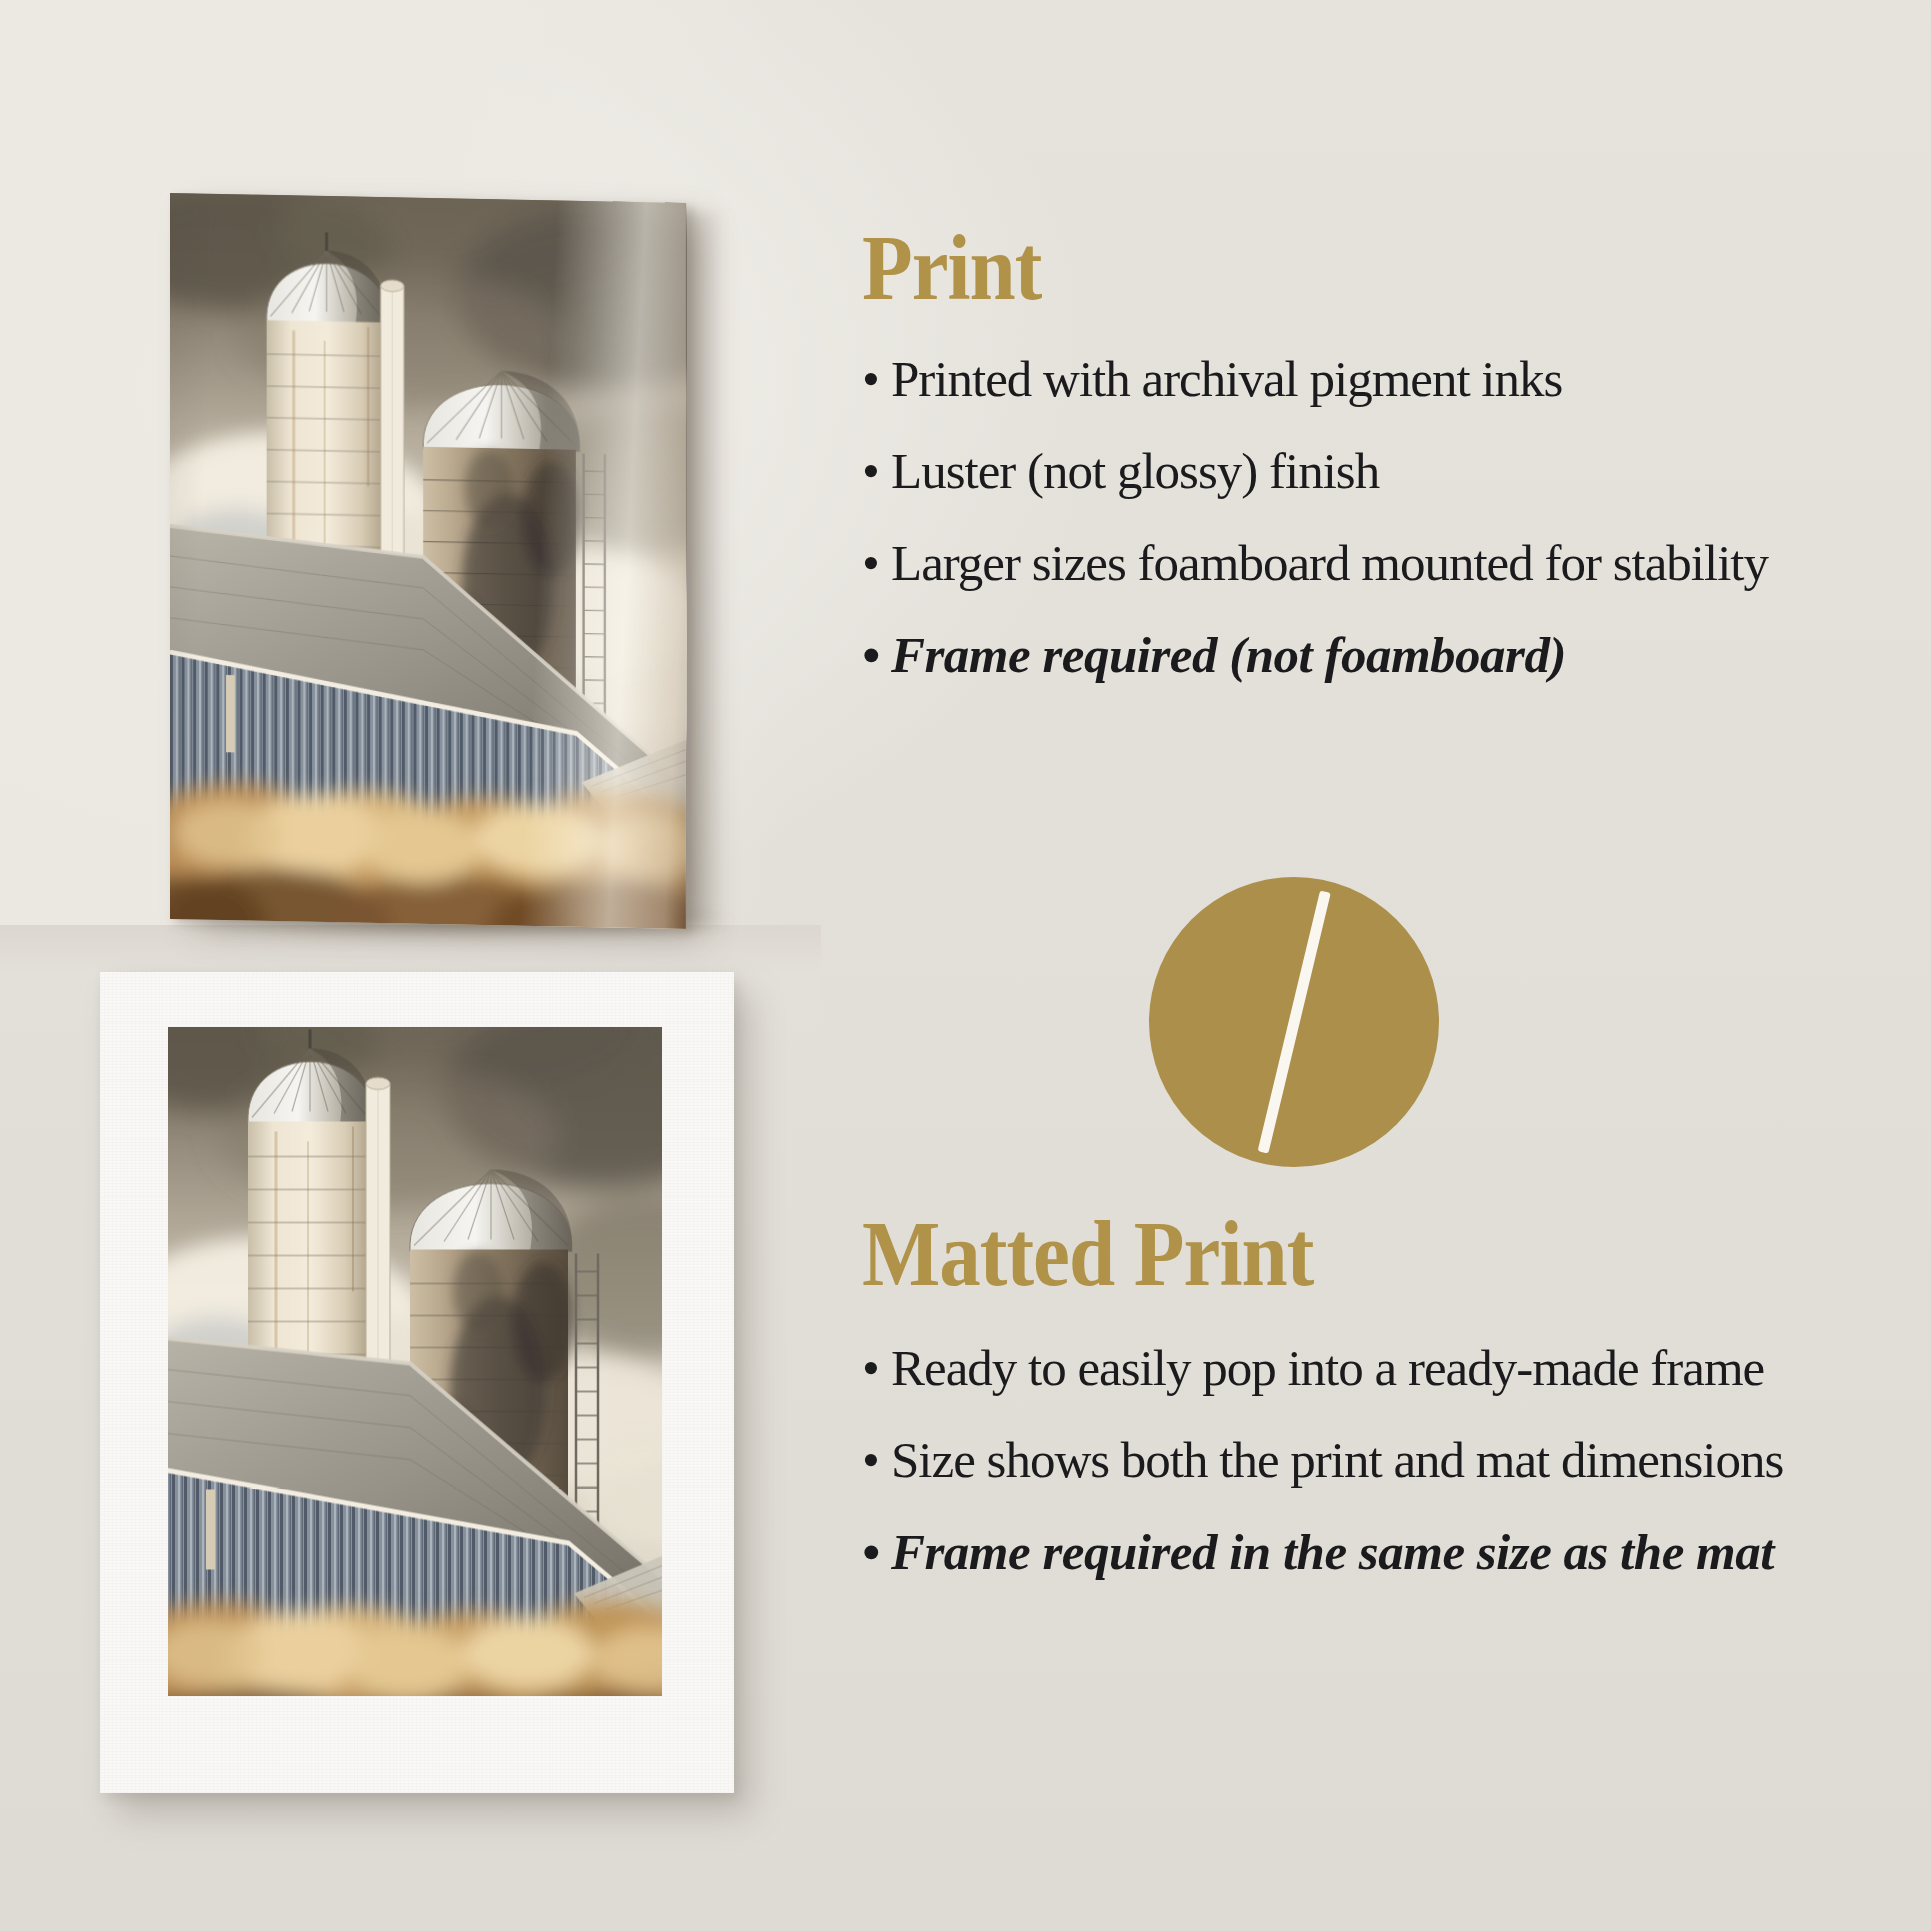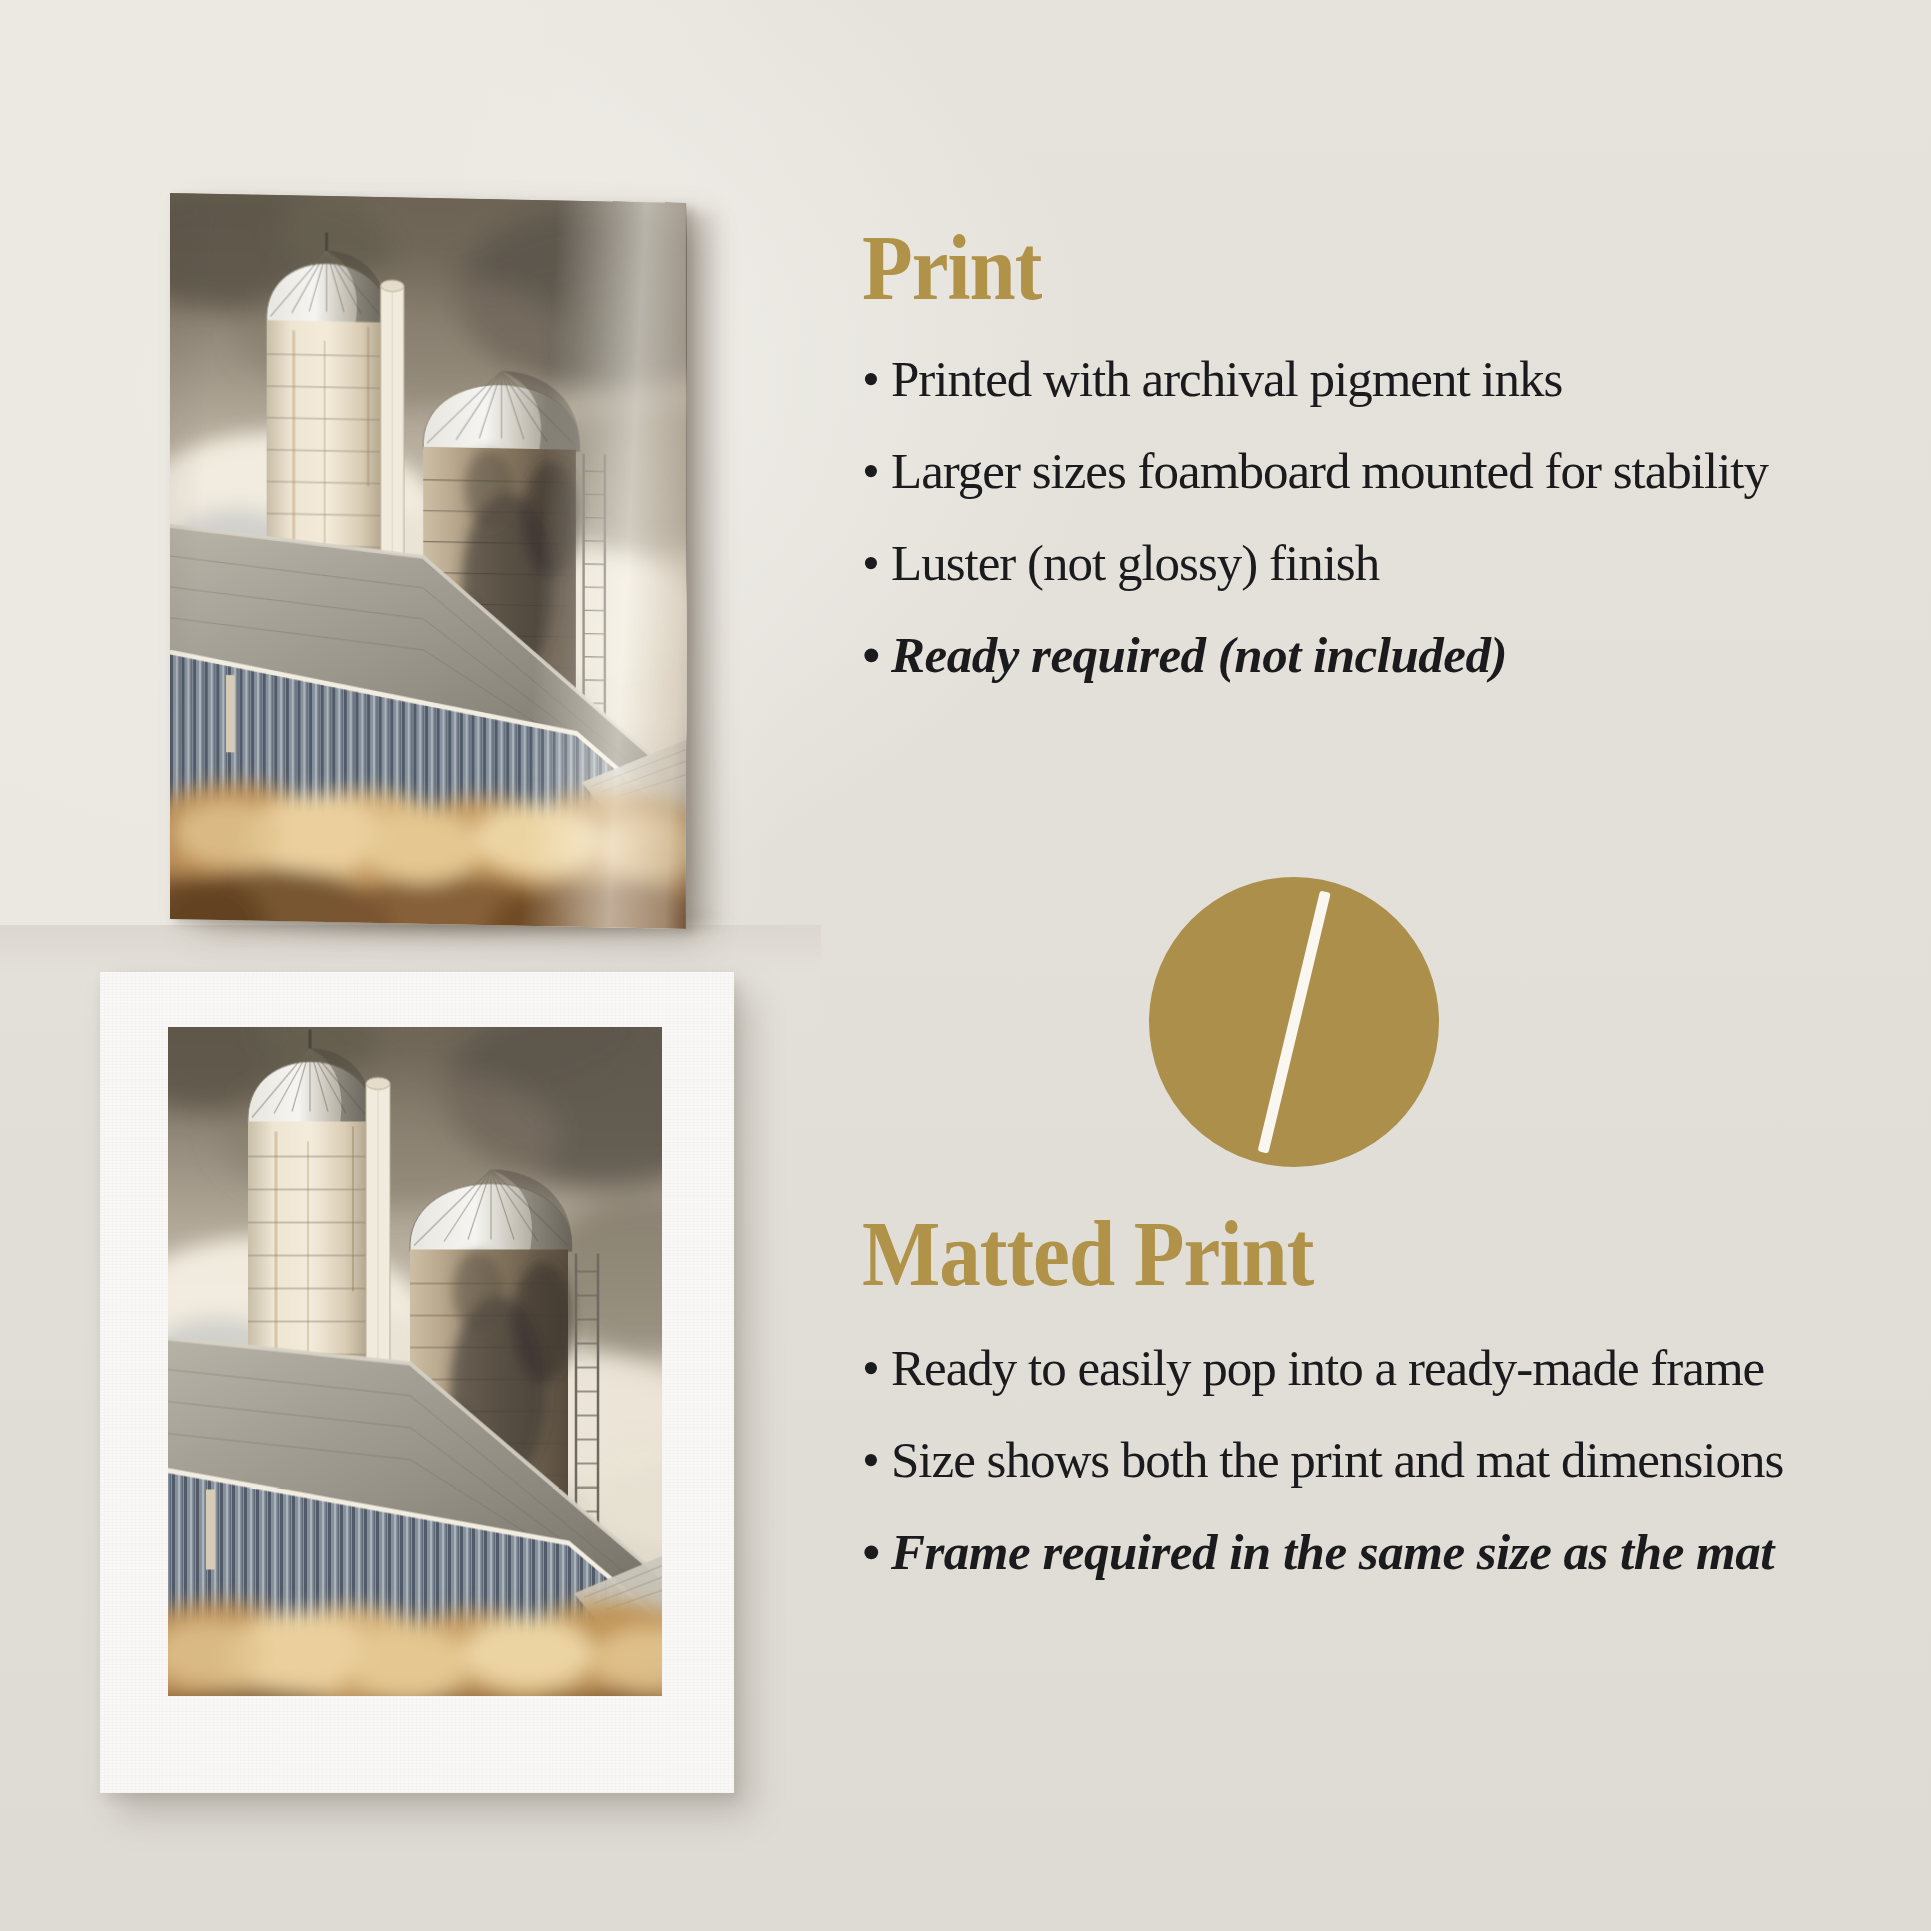--- a/index.html
+++ b/index.html
@@ -222,23 +222,23 @@
       <svg viewBox="20 20 494 700" preserveAspectRatio="xMidYMid slice">
         <use href="#barnScene"></use>
       </svg>
     </div>
   </div>
 
   <section class="info print-info">
     <h2>Print</h2>
     <ul>
       <li>Printed with archival pigment inks</li>
+      <li>Luster (not glossy) finish</li>
       <li>Larger sizes foamboard mounted for stability</li>
-      <li>Luster (not glossy) finish</li>
-      <li>Ready required (not included)</li>
+      <li>Frame required (not foamboard)</li>
     </ul>
   </section>
 
   <div class="divider-circle">
     <div class="slash"></div>
   </div>
 
   <section class="info matted-info">
     <h2>Matted Print</h2>
     <ul>

